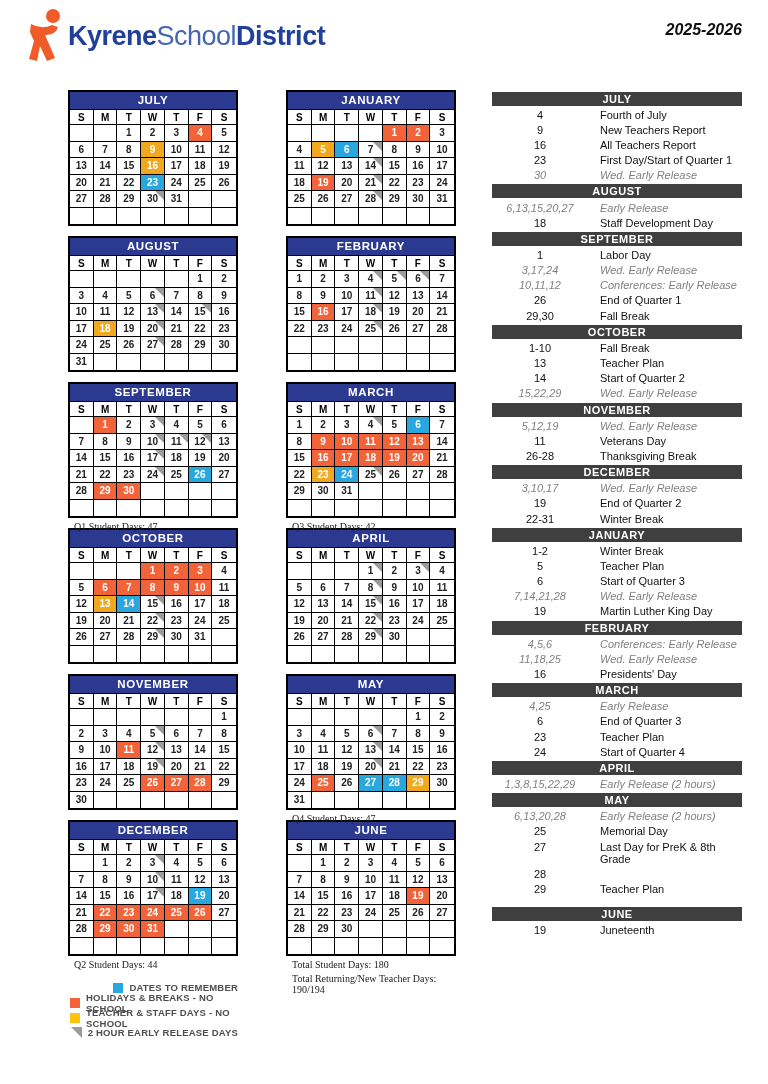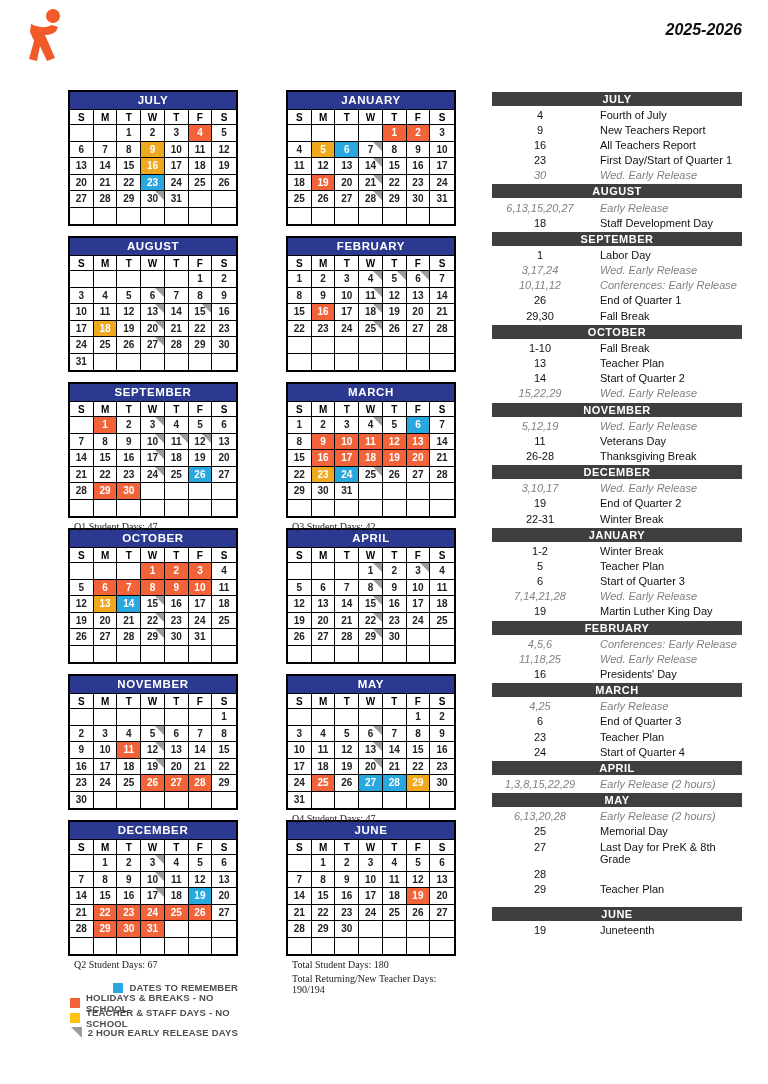--- a/index.html
+++ b/index.html
@@ -47,20 +47,21 @@
 <body>
 
 <div class="page">
 
   <div class="hdr">
     <div class="logo">
       <svg width="38" height="56" viewBox="0 0 38 56" style="color:var(--logo-orange)" aria-hidden="true">
         <circle cx="25" cy="8" r="7" fill="currentColor"></circle>
         <path d="M3 16 Q14 22 24 17 L30 19 Q28 27 17 27 L21 36 L27 50 L19 53 L12 38 L9 53 L1 51 L6 33 L2 24 Z" fill="currentColor"></path>
       </svg>
+      <div class="logo-words"><span>Kyrene</span><span class="w2">School</span><span>District</span></div>
     </div>
     <div class="doc-title">
       <div class="t1">2025-2026</div>
     </div>
   </div>
 
   <div class="content">
     <div class="calcol">
         <div class="month">
           <div class="cal">
@@ -391,21 +392,21 @@
               <div class="cell"></div>
               <div class="cell"></div>
               <div class="cell"></div>
               <div class="cell"></div>
               <div class="cell"></div>
               <div class="cell"></div>
               <div class="cell"></div>
               <div class="cell"></div>
             </div>
           </div>
-          <div class="note">Q2 Student Days: 67</div>
+          <div class="note">Q2 Student Days: 44</div>
         </div>
         <div class="legend">
           <div class="leg-item">
             <span class="leg-sq" style="background: rgb(41, 168, 224);"></span>
             <span>DATES TO REMEMBER</span>
           </div>
           <div class="leg-item">
             <span class="leg-sq" style="background: rgb(243, 99, 58);"></span>
             <span>HOLIDAYS &amp; BREAKS - NO SCHOOL</span>
           </div>

